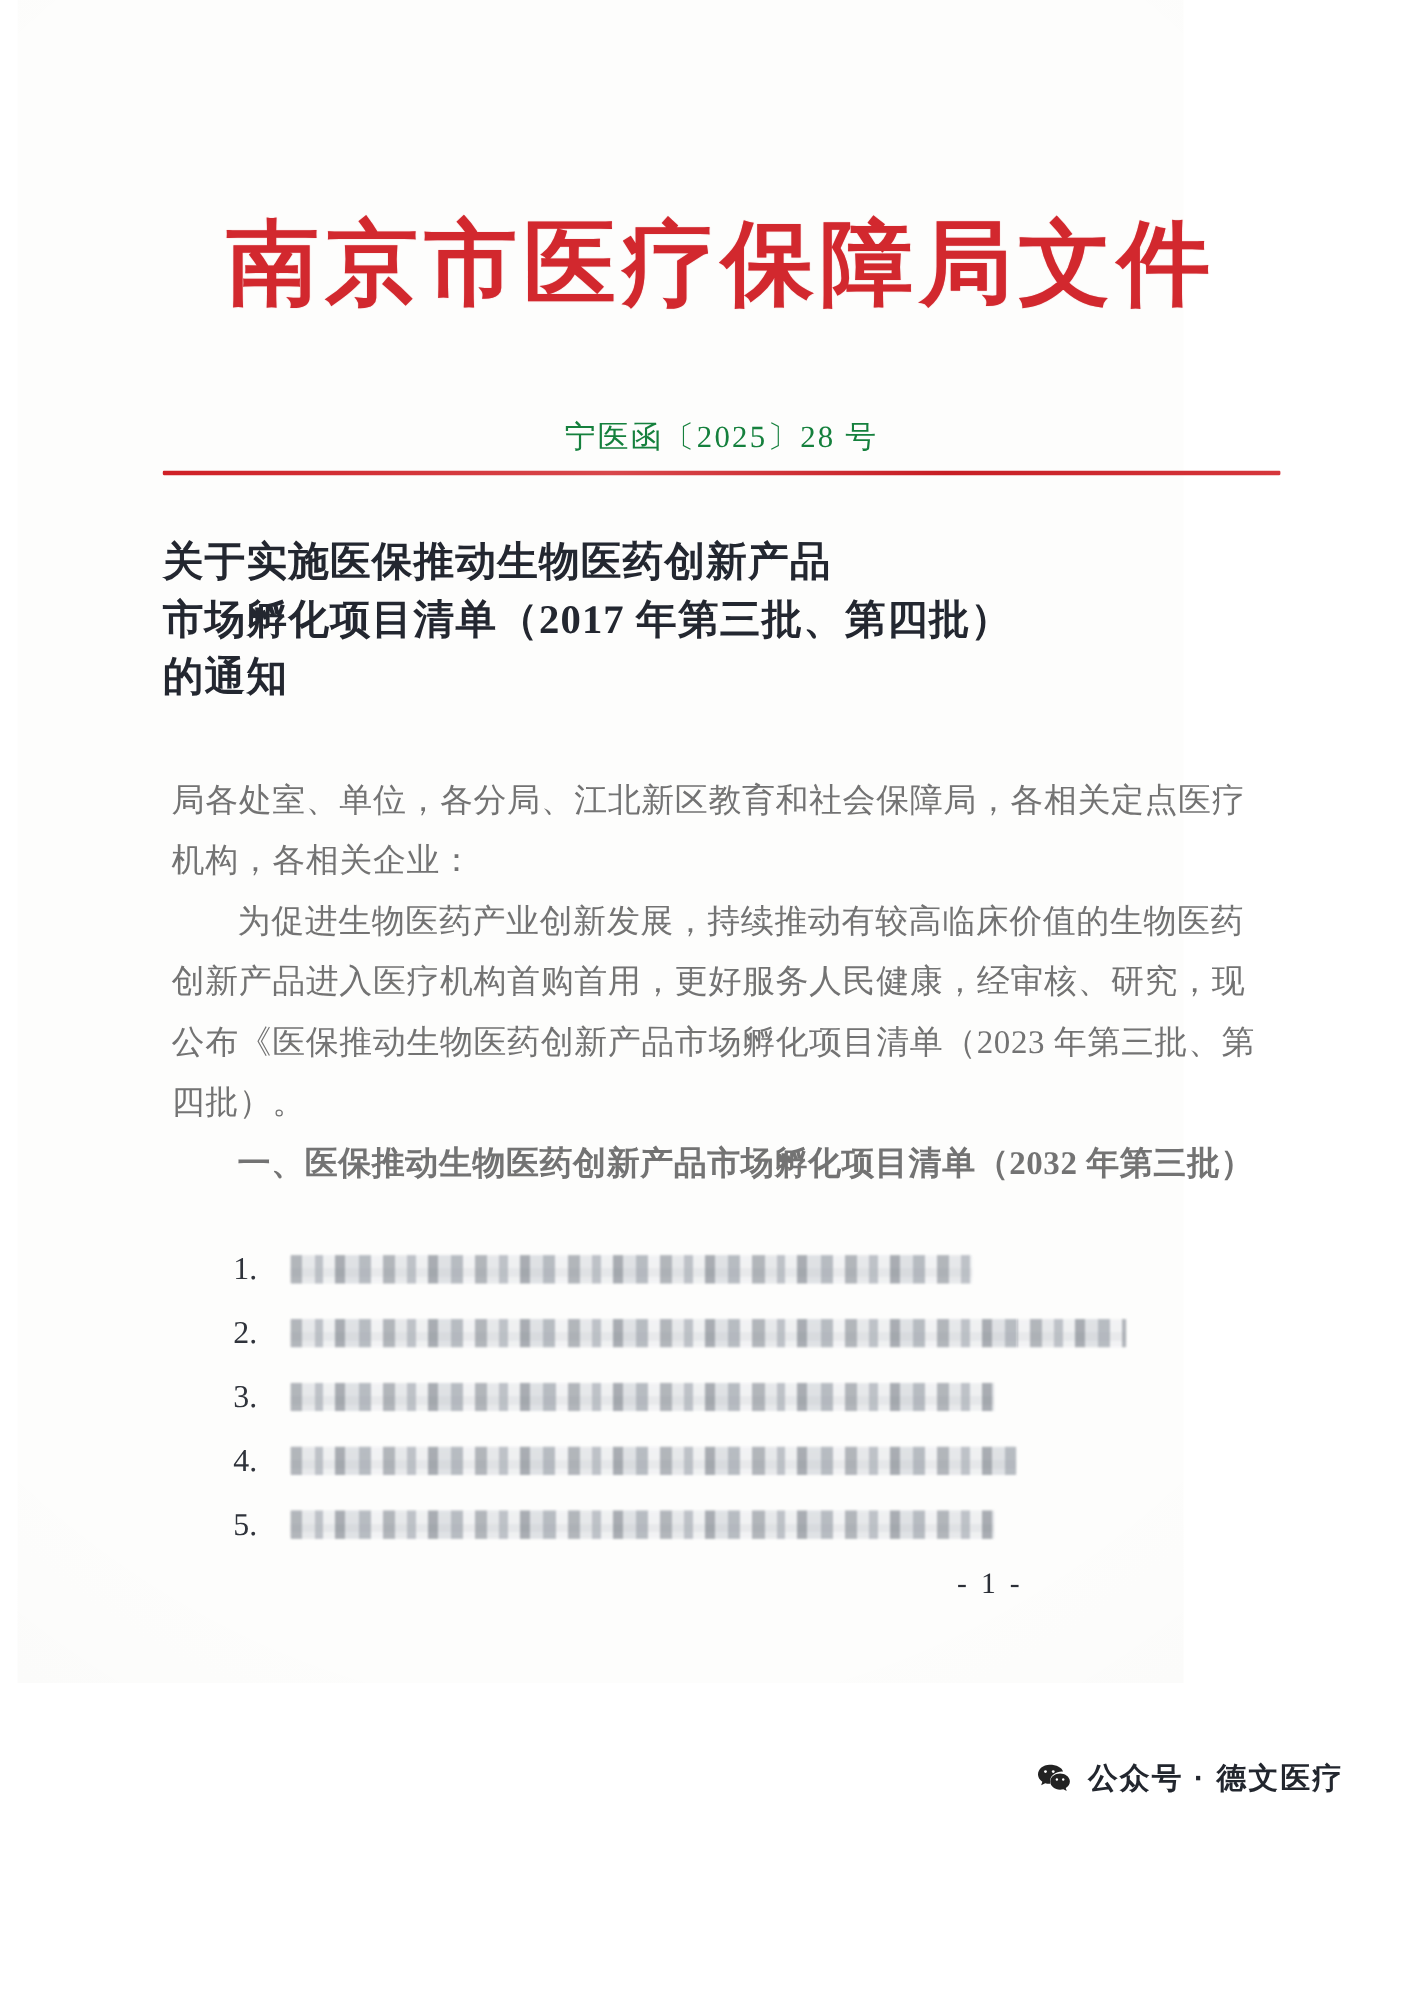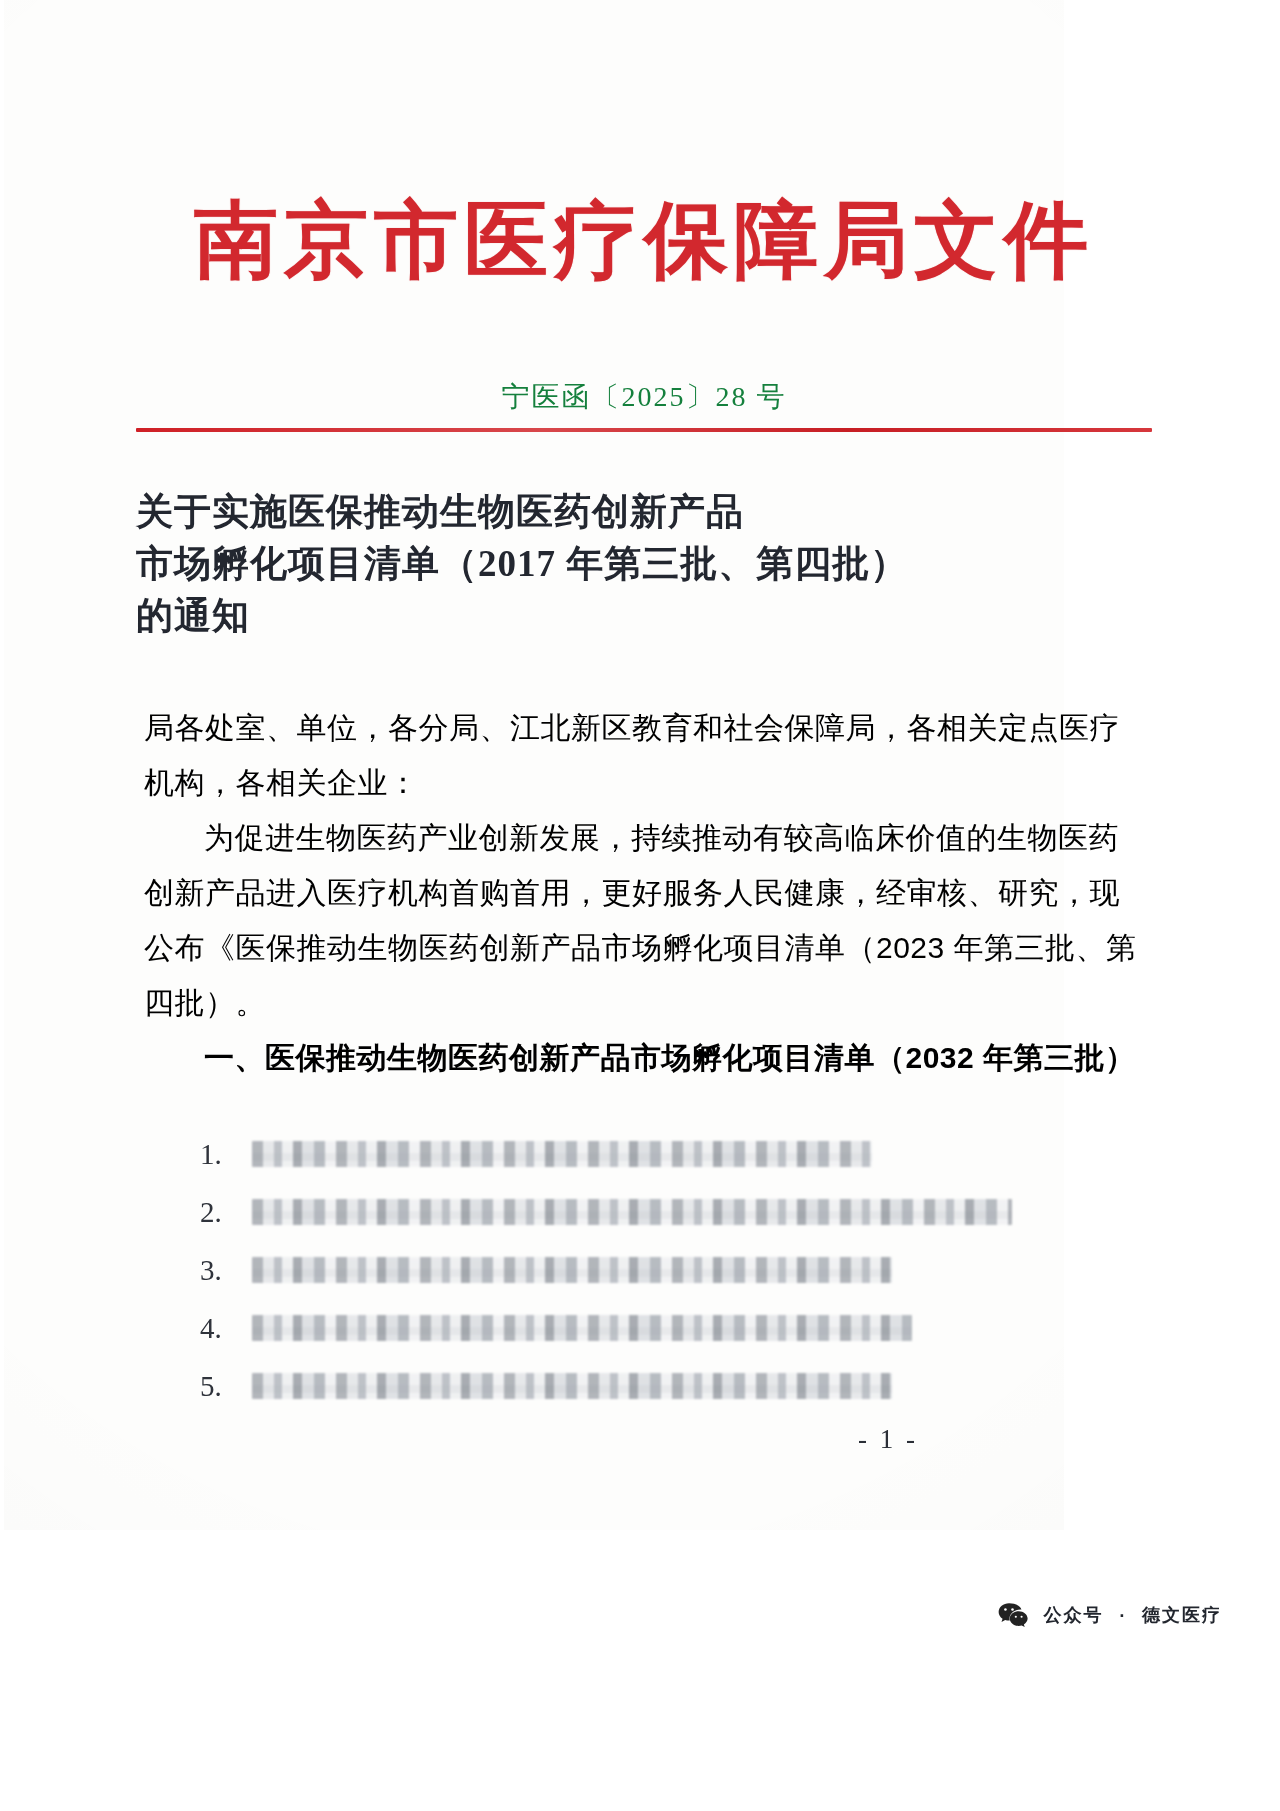--- a/index.html
+++ b/index.html
@@ -15,21 +15,21 @@
     position: relative;
     width: 1280px;
     height: 1811px;
     background: #ffffff;
     overflow: hidden;
   }
 
   
   .sheet {
     position: absolute;
-    left: 4px;
+    left: 16px;
     top: 0;
     width: 1060px;
     height: 1530px;
     background: #fdfdfc;
   }
 
   
   .paper-tone {
     position: absolute;
     inset: 0;
@@ -96,24 +96,24 @@
     color: #232730;
   }
   .doc-title .tline { display: block; white-space: nowrap; }
 
   
   .body {
     position: absolute;
     left: 140px;
     top: 700px;
     width: 1000px;
-    font-family: Liberation Sans, sans-serif;
+    font-family: Liberation Serif, serif;
     font-size: 30px;
     line-height: 55px;
-    color: #000000;
+    color: #737373;
     letter-spacing: 0.5px;
   }
 
   .para { margin: 0; }
   .para.indent { text-indent: 2em; }
   .para.hang { text-indent: 0; }
 
   .section-heading {
     font-weight: bold;
     text-indent: 2em;
@@ -200,22 +200,22 @@
   }
 
   .wechat-icon {
     width: 34px;
     height: 34px;
     flex: 0 0 34px;
     display: block;
   }
 
   .watermark-text {
-    font-family: Liberation Mono, monospace;
-    font-size: 18px;
+    font-family: Liberation Sans, sans-serif;
+    font-size: 27px;
     font-weight: bold;
     letter-spacing: 2px;
     color: #22262e;
     white-space: nowrap;
   }
 </style>
 </head>
 <body>
 
 <div id="page">

